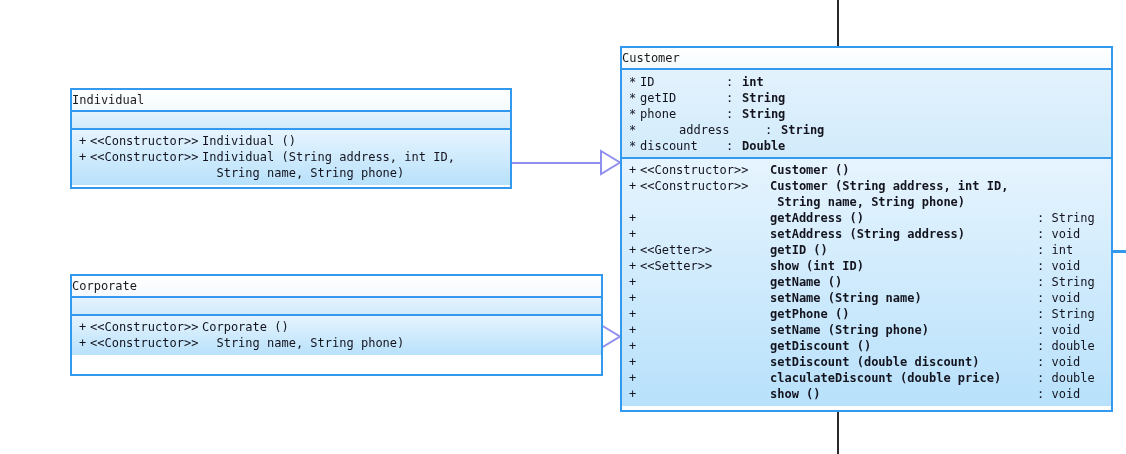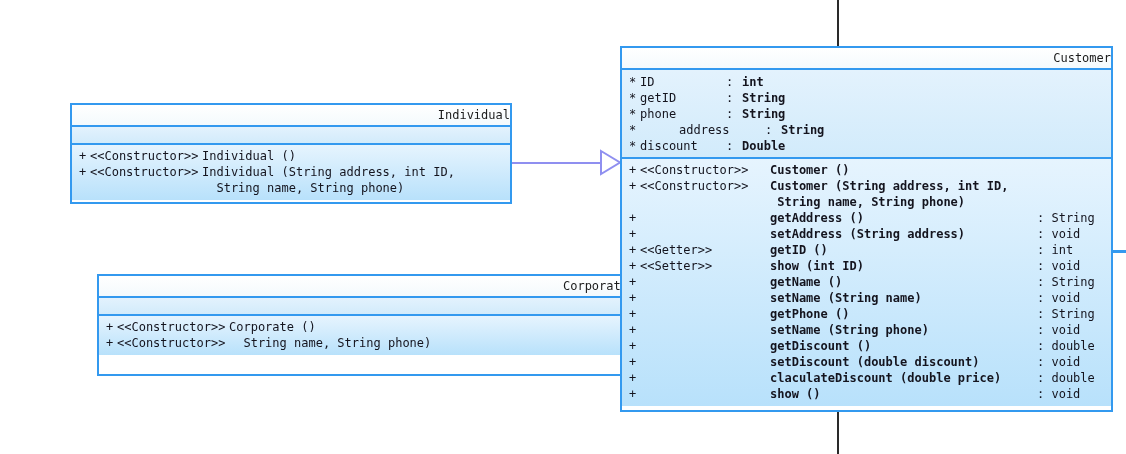--- a/index.html
+++ b/index.html
@@ -20,21 +20,21 @@
 
   
   .uml-class {
     position: absolute;
     box-sizing: border-box;
     border: 2px solid #3399ef;
     background: #ffffff;
   }
   .uml-title {
     box-sizing: border-box;
-    text-align: right;
+    text-align: left;
     background: linear-gradient(to bottom, #ffffff 0%, #f4fafd 100%);
     border-bottom: 2px solid #3399ef;
     color: #1b1b1b;
     font-size: 12px;
     line-height: 21px;
     height: 22px;
     white-space: nowrap;
     overflow: hidden;
   }
   .uml-attrs {
@@ -130,21 +130,21 @@
   <div class="conn conn-h" style="left:512px; top:162px; width:90px;"></div>
   <svg class="arrowhead" width="22" height="26" style="left:600px; top:150px;">
     <polygon points="1,1 20,12.5 1,24" fill="#ffffff" stroke="#8f8ff0" stroke-width="2"></polygon>
   </svg>
 
   <div class="conn conn-h" style="left:512px; top:336px; width:90px;"></div>
   <svg class="arrowhead" width="22" height="26" style="left:600px; top:324px;">
     <polygon points="1,1 20,12.5 1,24" fill="#ffffff" stroke="#8f8ff0" stroke-width="2"></polygon>
   </svg>
 
-  <div class="uml-class" style="left:70px; top:103px; width:442px; height:101px;">
+  <div class="uml-class" style="left:70px; top:88px; width:442px; height:101px;">
     <div class="uml-title">Individual</div>
     <div class="uml-attrs empty"></div>
     <div class="uml-ops sub">
 
       <div class="member">
         <span class="vis">+</span>
         <span class="stereo">&lt;&lt;Constructor&gt;&gt;</span>
         <span class="sig">Individual ()</span>
         <span class="ret"></span>
       </div>
@@ -152,21 +152,21 @@
       <div class="member">
         <span class="vis">+</span>
         <span class="stereo">&lt;&lt;Constructor&gt;&gt;</span>
         <span class="sig"><span>Individual (String address, int ID,</span><span class="cont">  String name, String phone)</span></span>
         <span class="ret"></span>
       </div>
 
     </div>
   </div>
 
-  <div class="uml-class" style="left:70px; top:274px; width:533px; height:102px;margin-left:27px;">
+  <div class="uml-class" style="left:70px; top:274px; width:533px; height:102px;">
     <div class="uml-title">Corporate</div>
     <div class="uml-attrs empty"></div>
     <div class="uml-ops sub">
 
       <div class="member">
         <span class="vis">+</span>
         <span class="stereo">&lt;&lt;Constructor&gt;&gt;</span>
         <span class="sig">Corporate ()</span>
         <span class="ret"></span>
       </div>

